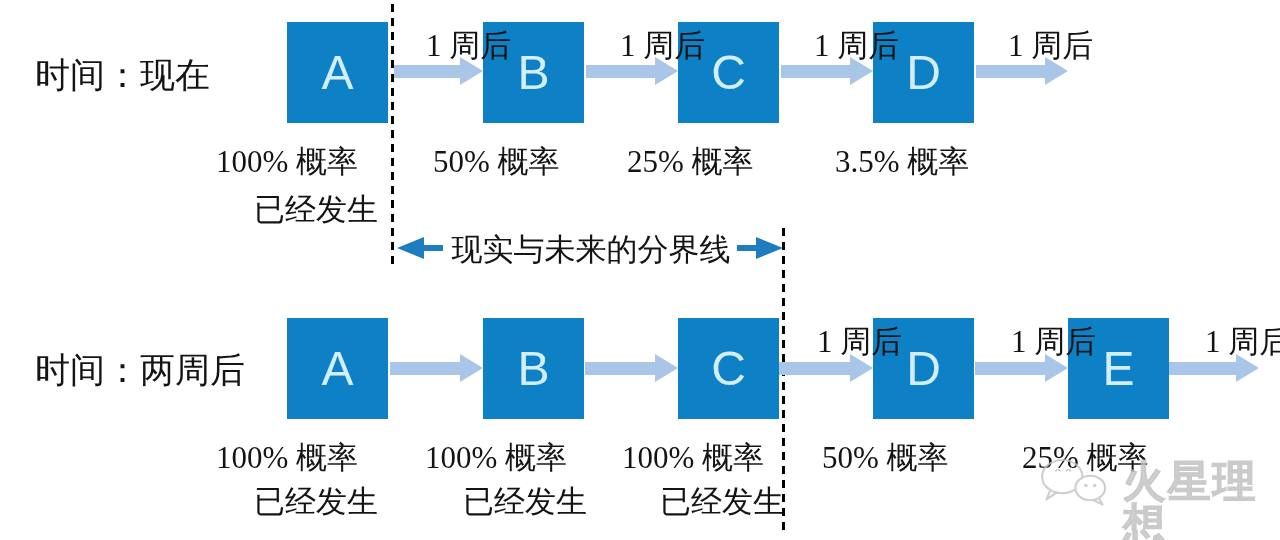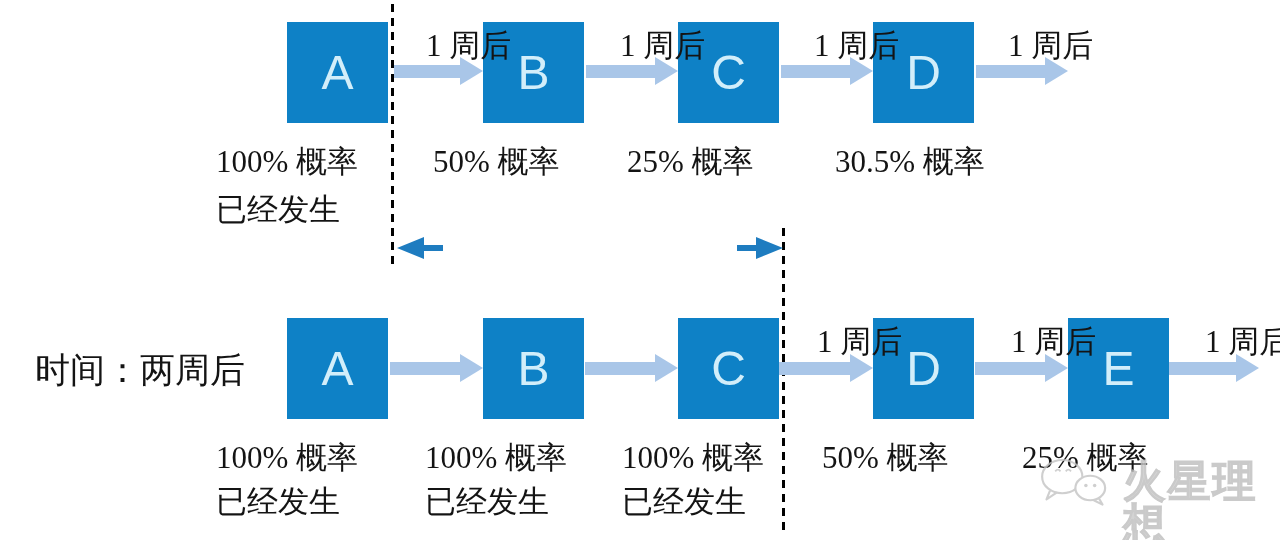--- a/index.html
+++ b/index.html
@@ -4,39 +4,40 @@
 <style>
   html,body{margin:0;padding:0;background:#fff;}
   #canvas{position:relative;width:1280px;height:540px;background:#ffffff;overflow:hidden;
           font-family:"Liberation Serif",serif;color:#111;}
   .abs{position:absolute;}
   .time-label{font-size:35px;white-space:nowrap;color:#141414;}
   .event-box{width:101px;height:101px;background:#0e81c6;display:flex;align-items:center;justify-content:center;}
   .event-letter{font-family:"Liberation Sans",sans-serif;font-size:48px;color:#d2eefa;line-height:1;}
   .week-label{font-size:31px;white-space:nowrap;color:#141414;margin-left:30px;}
   .prob-label{font-size:31px;width:200px;text-align:left;white-space:nowrap;color:#141414;}
-  .note-label{font-size:31px;width:200px;text-align:left;white-space:nowrap;color:#141414;}
+  .note-label{font-size:31px;width:200px;text-align:center;white-space:nowrap;color:#141414;}
   .harrow{display:flex;align-items:center;height:28px;}
   .harrow .shaft{flex:1;height:13px;background:#a9c6e8;}
   .harrow .head{width:0;height:0;border-top:14px solid transparent;border-bottom:14px solid transparent;border-left:23px solid #a9c6e8;}
   .vdash{width:3px;background:repeating-linear-gradient(to bottom,#000 0 8px,transparent 8px 14px);}
   .divider-label{font-size:31px;width:300px;text-align:center;white-space:nowrap;color:#141414;}
   .watermark{display:flex;align-items:flex-start;opacity:.8;}
   .wm-text{font-family:"Liberation Sans",sans-serif;font-size:43px;font-weight:bold;color:#c9c9c9;
            letter-spacing:2px;line-height:1;margin-left:6px;margin-top:8px;
            -webkit-text-stroke:1px #bdbdbd;}
 </style>
 </head>
 <body>
 
 <div id="canvas">
 
   <div class="abs vdash" style="left:391px;top:4px;height:260px;"></div>
   <div class="abs vdash" style="left:782px;top:228px;height:304px;"></div>
 
+  <div class="abs time-label" style="left:35px;top:52px;">时间：现在</div>
 
   <div class="abs harrow" style="left:394px;top:57px;width:89px;">
       <div class="shaft"></div>
       <div class="head"></div>
     </div>
   <div class="abs harrow" style="left:586px;top:57px;width:92px;">
       <div class="shaft"></div>
       <div class="head"></div>
     </div>
   <div class="abs harrow" style="left:781px;top:57px;width:92px;">
@@ -62,23 +63,24 @@
     </div>
 
   <div class="abs week-label" style="left:396px;top:25px;">1 周后</div>
   <div class="abs week-label" style="left:590px;top:25px;">1 周后</div>
   <div class="abs week-label" style="left:784px;top:25px;">1 周后</div>
   <div class="abs week-label" style="left:978px;top:25px;">1 周后</div>
 
   <div class="abs prob-label" style="left:216px;top:141px;">100% 概率</div>
   <div class="abs prob-label" style="left:433px;top:141px;">50% 概率</div>
   <div class="abs prob-label" style="left:627px;top:141px;">25% 概率</div>
-  <div class="abs prob-label" style="left:835px;top:141px;">30.5% 概率</div>
+  <div class="abs prob-label" style="left:835px;top:141px;">3.5% 概率</div>
   <div class="abs note-label" style="left:216px;top:189px;">已经发生</div>
 
+  <div class="abs divider-label" style="left:441px;top:229px;">现实与未来的分界线</div>
   <svg class="abs" style="left:397px;top:236px;" width="46" height="24">
     <polygon points="0,12 27,1 27,9 46,9 46,15 27,15 27,23" fill="#1e7cc0"></polygon>
   </svg>
   <svg class="abs" style="left:737px;top:236px;" width="46" height="24">
     <polygon points="46,12 19,1 19,9 0,9 0,15 19,15 19,23" fill="#1e7cc0"></polygon>
   </svg>
 
   <div class="abs time-label" style="left:35px;top:347px;">时间：两周后</div>
 
   <div class="abs harrow" style="left:390px;top:354px;width:93px;">

